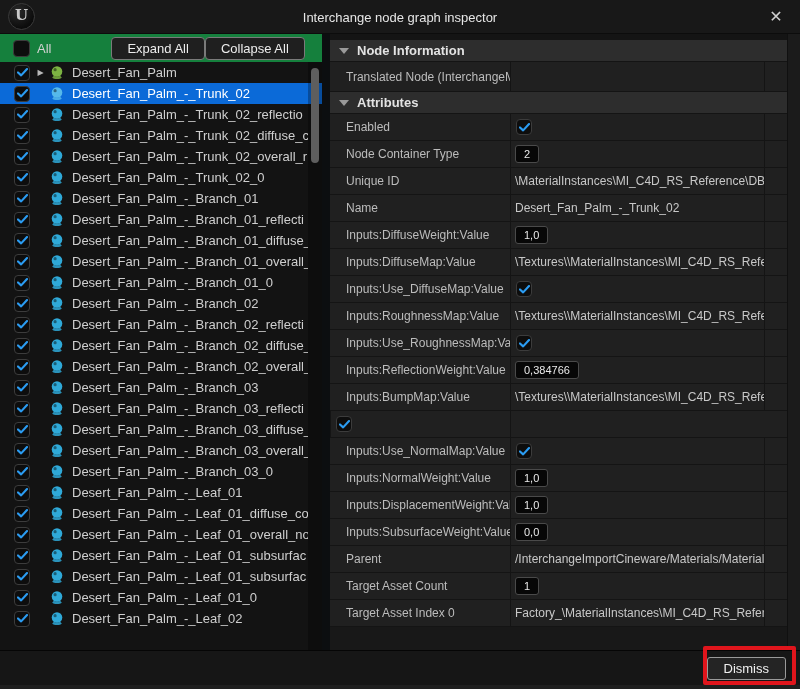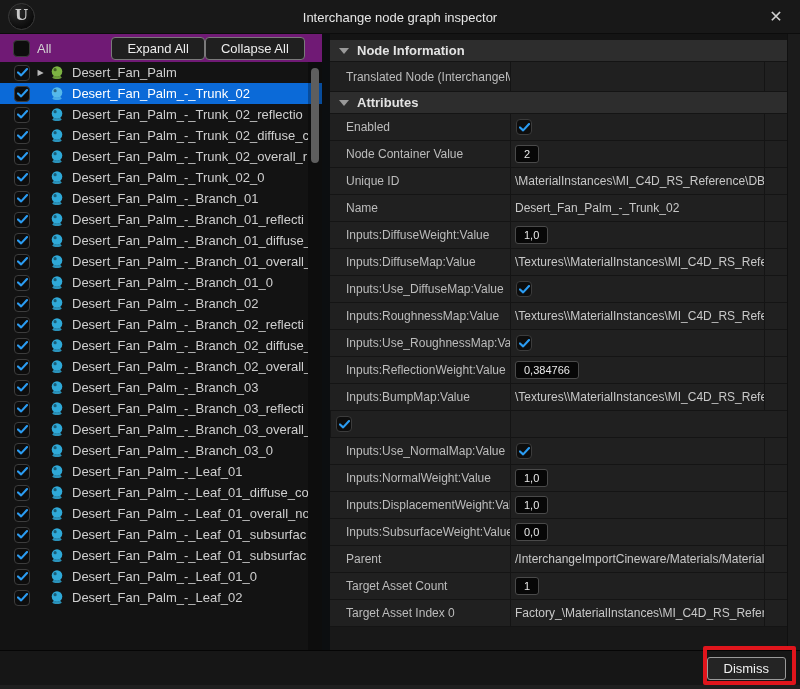--- a/index.html
+++ b/index.html
@@ -13,21 +13,21 @@
   .win-title{position:absolute;left:0;right:0;top:0;height:34px;display:flex;align-items:center;justify-content:center;color:#e6e6e6;font-size:13px;pointer-events:none;}
   .close-x{position:absolute;right:14px;top:7px;width:20px;height:20px;color:#cfcfcf;font-size:16px;line-height:20px;text-align:center;cursor:pointer;}
 
   
   .body-wrap{display:flex;height:616px;}
   .left-pane{width:322px;background:#131313;display:flex;flex-direction:column;}
   .pane-divider{width:8px;background:#0c0e10;}
   .right-pane{position:relative;width:470px;background:#141414;display:flex;flex-direction:column;}
 
   
-  .toolbar{height:28px;background:#701a75;display:flex;align-items:center;flex:none;}
+  .toolbar{height:28px;background:#15803d;display:flex;align-items:center;flex:none;}
   .cb{width:17px;height:17px;background:#0d0d0d;border:1px solid #3c3c3c;border-radius:4px;display:inline-flex;align-items:center;justify-content:center;flex:none;}
   .cb svg{display:block;}
   .toolbar .cb{margin-left:13px;}
   .toolbar-all-label{color:#d2d2d2;font-size:13px;margin-left:7px;}
   .toolbar-buttons{display:flex;margin-left:60px;}
   .tb-btn{background:#1f1f1f;border:1px solid #7a7a7a;border-radius:4px;color:#ececec;font-size:13px;padding:2px 15px;line-height:17px;cursor:pointer;}
 
   
   .tree{position:relative;flex:1;overflow:hidden;padding-right:14px;}
   .tree-row{height:21px;display:flex;align-items:center;color:#cfcfcf;font-size:13px;white-space:nowrap;overflow:hidden;cursor:pointer;}
@@ -331,20 +331,34 @@
               <svg width="11" height="9" viewBox="0 0 12 10">
                 <polyline points="1,5 4.5,8.2 11,1.2" fill="none" stroke="#2b9cf2" stroke-width="2.4" stroke-linecap="round" stroke-linejoin="round"></polyline>
               </svg>
             </span>
     <span class="expander" style="visibility: hidden;">▶</span>
     <svg class="ball-icon" viewBox="0 0 16 16">
       <path class="ball-base" d="M3.2 12.4 C4.7 14.4 11.3 14.4 12.8 12.4 L11.1 10.7 C9.5 11.9 6.5 11.9 4.9 10.7 Z"></path>
       <circle class="ball" cx="8" cy="6.5" r="5.3"></circle>
       <circle class="ball-dot" cx="6.1" cy="4.7" r="1.6"></circle>
     </svg>
+    <span class="tree-label">Desert_Fan_Palm_-_Branch_03_diffuse_</span>
+  </div>
+          <div class="tree-row" style="--ball: #2fa9d8;">
+    <span class="cb checked">
+              <svg width="11" height="9" viewBox="0 0 12 10">
+                <polyline points="1,5 4.5,8.2 11,1.2" fill="none" stroke="#2b9cf2" stroke-width="2.4" stroke-linecap="round" stroke-linejoin="round"></polyline>
+              </svg>
+            </span>
+    <span class="expander" style="visibility: hidden;">▶</span>
+    <svg class="ball-icon" viewBox="0 0 16 16">
+      <path class="ball-base" d="M3.2 12.4 C4.7 14.4 11.3 14.4 12.8 12.4 L11.1 10.7 C9.5 11.9 6.5 11.9 4.9 10.7 Z"></path>
+      <circle class="ball" cx="8" cy="6.5" r="5.3"></circle>
+      <circle class="ball-dot" cx="6.1" cy="4.7" r="1.6"></circle>
+    </svg>
     <span class="tree-label">Desert_Fan_Palm_-_Branch_03_overall_</span>
   </div>
           <div class="tree-row" style="--ball: #2fa9d8;">
     <span class="cb checked">
               <svg width="11" height="9" viewBox="0 0 12 10">
                 <polyline points="1,5 4.5,8.2 11,1.2" fill="none" stroke="#2b9cf2" stroke-width="2.4" stroke-linecap="round" stroke-linejoin="round"></polyline>
               </svg>
             </span>
     <span class="expander" style="visibility: hidden;">▶</span>
     <svg class="ball-icon" viewBox="0 0 16 16">
@@ -482,21 +496,21 @@
     <div class="prop-value">
               <span class="cb checked">
                 <svg width="11" height="9" viewBox="0 0 12 10">
                   <polyline points="1,5 4.5,8.2 11,1.2" fill="none" stroke="#2b9cf2" stroke-width="2.4" stroke-linecap="round" stroke-linejoin="round"></polyline>
                 </svg>
               </span>
             </div>
     <div class="prop-extra"></div>
   </div>
           <div class="prop-row">
-    <div class="prop-label">Node Container Value</div>
+    <div class="prop-label">Node Container Type</div>
     <div class="prop-value">
               <span class="value-box">2</span>
             </div>
     <div class="prop-extra"></div>
   </div>
           <div class="prop-row">
     <div class="prop-label">Unique ID</div>
     <div class="prop-value">
               <span class="value-text">\MaterialInstances\MI_C4D_RS_Reference\DBC2</span>
             </div>

